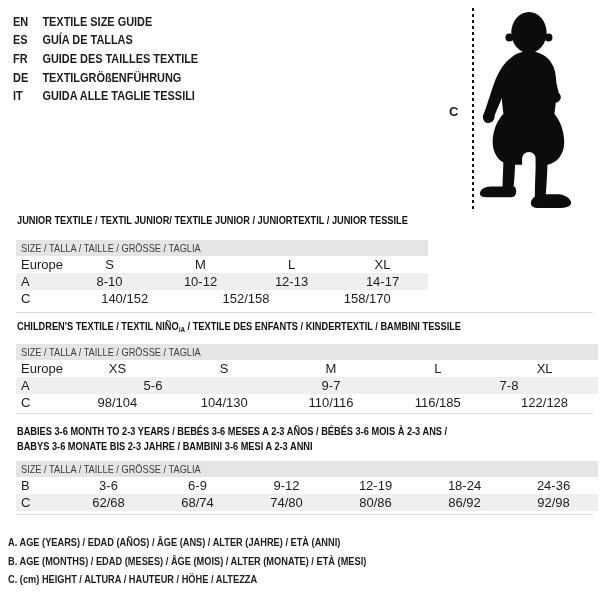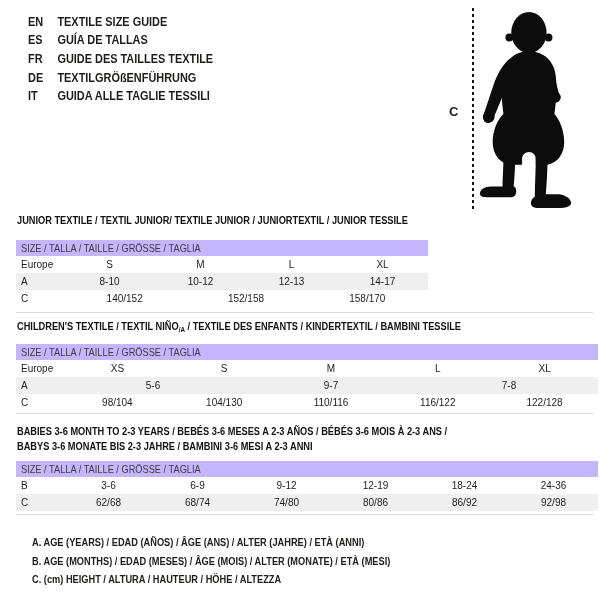--- a/index.html
+++ b/index.html
@@ -3,21 +3,21 @@
 <meta charset="utf-8">
 <style>
   html,body { margin:0; padding:0; background:#fff; }
   .page {
     position:relative; width:600px; height:600px; background:#ffffff;
     font-family:"Liberation Sans", sans-serif; color:#1d1d1b; overflow:hidden;
   }
   .cond { display:inline-block; transform:scaleX(0.84); transform-origin:0 0; white-space:nowrap; }
 
   
-  .languages { position:absolute; left:28px; top:12px; }
+  .languages { position:absolute; left:13px; top:12px; }
   .lang-row { display:flex; height:18.6px; align-items:center; font-size:13px; font-weight:bold;
               transform:scaleX(0.84); transform-origin:0 0; white-space:nowrap; }
   .lang-code { width:35px; }
 
   
   .measure-line { position:absolute; left:472px; top:8px; width:2px; height:201px;
     background:repeating-linear-gradient(to bottom,#151515 0px,#151515 3px,transparent 3px,transparent 6px); }
   .measure-label { position:absolute; left:449px; top:104px; font-size:13px; font-weight:bold; }
   .baby-svg { position:absolute; left:477px; top:9px; width:98px; height:200px; }
 
@@ -27,34 +27,34 @@
   #junior-heading   { left:17px; top:214px; }
   #children-heading { left:17px; top:320px; }
   #babies-heading   { left:17px; top:424px; line-height:15px; }
   .sub { font-size:7.5px; position:relative; top:2px; }
 
   
   .tbl { position:absolute; left:16px; }
   #junior-table   { top:240px; width:412px; }
   #children-table { top:344px; width:582px; }
   #babies-table   { top:461px; width:582px; }
-  .tbl-bar { height:16px; line-height:16px; background:#c4b5fd; color:#3d3d3d;
+  .tbl-bar { height:16px; line-height:16px; background:#e5e5e5; color:#3d3d3d;
              font-size:11px; padding-left:5px; }
-  .tbl-row { display:flex; height:17px; line-height:17px; font-size:10px; }
+  .tbl-row { display:flex; height:17px; line-height:17px; font-size:13px; }
   .tbl-row.stripe { background:#efefef; }
   .tbl-label { width:48px; padding-left:5px; box-sizing:border-box; }
   .tbl-cell { flex:1; text-align:center; }
 
   .tbl-rule { position:absolute; left:16px; width:577px; height:1px; background:#dcdcdc; }
   #rule-junior   { top:312px; }
   #rule-children { top:413px; }
   #rule-babies   { top:514px; }
 
   
-  .notes { position:absolute; left:32px; top:533px; }
+  .notes { position:absolute; left:8px; top:533px; }
   .note-line { height:18.6px; line-height:18.6px; font-size:11px; font-weight:bold;
                transform:scaleX(0.84); transform-origin:0 0; white-space:nowrap; }
 </style>
 </head>
 <body>
 
 <div class="page">
 
   <div class="languages">
     <div class="lang-row">
@@ -146,21 +146,21 @@
       <span class="tbl-label">A</span>
       <span class="tbl-cell">5-6</span>
       <span class="tbl-cell">9-7</span>
       <span class="tbl-cell">7-8</span>
     </div>
     <div class="tbl-row">
       <span class="tbl-label">C</span>
       <span class="tbl-cell">98/104</span>
       <span class="tbl-cell">104/130</span>
       <span class="tbl-cell">110/116</span>
-      <span class="tbl-cell">116/122</span>
+      <span class="tbl-cell">116/185</span>
       <span class="tbl-cell">122/128</span>
     </div>
   </div>
   <div class="tbl-rule" id="rule-children"></div>
 
   <div class="sec-head" id="babies-heading">
     <div>BABIES 3-6 MONTH TO 2-3 YEARS / BEBÉS 3-6 MESES A 2-3 AÑOS / BÉBÉS 3-6 MOIS À 2-3 ANS /</div>
     <div>BABYS 3-6 MONATE BIS 2-3 JAHRE / BAMBINI 3-6 MESI A 2-3 ANNI</div>
   </div>
   <div class="tbl" id="babies-table">

